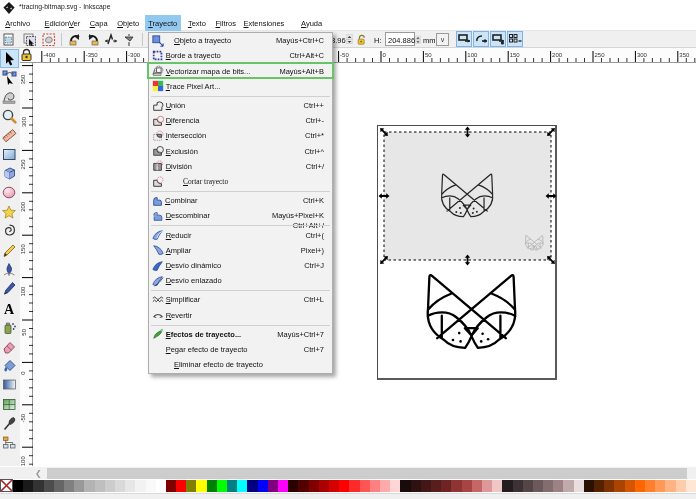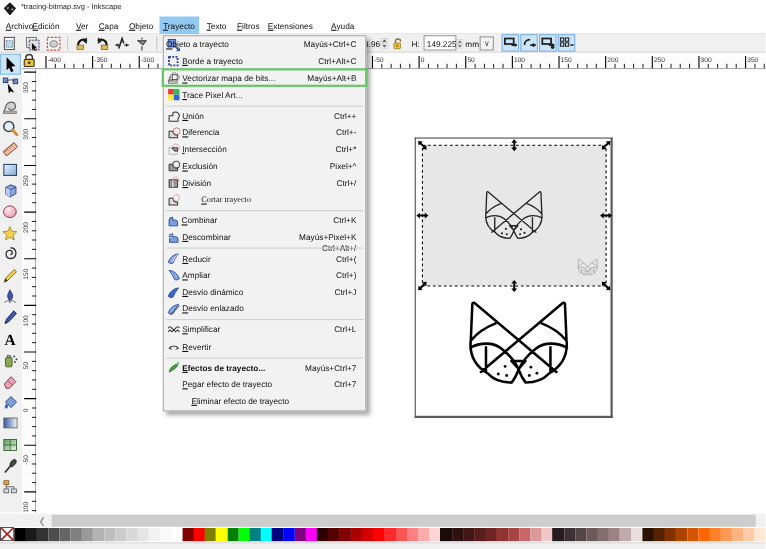--- a/index.html
+++ b/index.html
@@ -11,21 +11,21 @@
 <div class="abs" style="left:0;top:0;width:696px;height:15px;background:#fff;">
  <svg class="abs" style="left:3px;top:2px" width="12" height="12" viewBox="0 0 12 12">
   <path d="M6 0 L11.6 5.4 L6 12 L0.4 5.4 Z" fill="#1a1a1a"></path>
   <path d="M3 5.2 L5 4.4 L4.4 6.2 Z M7 6.4 L9 5.6 L8.4 7.4 Z" fill="#fff"></path>
  </svg>
  <div class="abs txt" style="left:19px;top:3px;font-size:6.8px;color:#222;">*tracing-bitmap.svg - Inkscape</div>
 </div>
 
 <div class="abs" style="left:0;top:15px;width:696px;height:16px;background:#fff;border-bottom:1px solid #e6e6e6;">
 <div class="abs txt" style="left:1.7000000000000002px;top:0px;height:16px;padding:3.5px 3.5px 0 3.5px;font-size:7.5px;"><span style="text-decoration:underline;">A</span>rchivo</div>
-<div class="abs txt" style="left:26px;top:0px;height:16px;padding:3.5px 3.5px 0 3.5px;font-size:7.5px;"><span style="text-decoration:underline;">E</span>dición</div>
+<div class="abs txt" style="left:41px;top:0px;height:16px;padding:3.5px 3.5px 0 3.5px;font-size:7.5px;"><span style="text-decoration:underline;">E</span>dición</div>
 <div class="abs txt" style="left:65.5px;top:0px;height:16px;padding:3.5px 3.5px 0 3.5px;font-size:7.5px;"><span style="text-decoration:underline;">V</span>er</div>
 <div class="abs txt" style="left:86.2px;top:0px;height:16px;padding:3.5px 3.5px 0 3.5px;font-size:7.5px;"><span style="text-decoration:underline;">C</span>apa</div>
 <div class="abs txt" style="left:113.7px;top:0px;height:16px;padding:3.5px 3.5px 0 3.5px;font-size:7.5px;"><span style="text-decoration:underline;">O</span>bjeto</div>
 <div class="abs txt" style="left:144.8px;top:0px;height:16px;padding:3.5px 3.5px 0 3.5px;background:#91c9f1;font-size:7.5px;"><span style="text-decoration:underline;">T</span>rayecto</div>
 <div class="abs txt" style="left:184.4px;top:0px;height:16px;padding:3.5px 3.5px 0 3.5px;font-size:7.5px;"><span style="text-decoration:underline;">T</span>exto</div>
 <div class="abs txt" style="left:212.0px;top:0px;height:16px;padding:3.5px 3.5px 0 3.5px;font-size:7.5px;"><span style="text-decoration:underline;">F</span>iltros</div>
 <div class="abs txt" style="left:240.0px;top:0px;height:16px;padding:3.5px 3.5px 0 3.5px;font-size:7.5px;"><span style="text-decoration:underline;">E</span>xtensiones</div>
 <div class="abs txt" style="left:297.5px;top:0px;height:16px;padding:3.5px 3.5px 0 3.5px;font-size:7.5px;"><span style="text-decoration:underline;">A</span>yuda</div>
 </div>
 <div class="abs" style="left:0;top:31px;width:696px;height:17px;background:#f0f0f0;border-bottom:1px solid #d5d5d5;">
@@ -69,21 +69,21 @@
       <rect x="0" y="6" width="9" height="5.5" fill="#e8e8e8" stroke="#bbb" stroke-width=".5"></rect>
       <path d="M4.5 1.5 L7 4 L2 4 Z" fill="#444"></path>
       <path d="M4.5 10.5 L7 8 L2 8 Z" fill="#444"></path>
     </svg>
 <svg class="abs" style="left:356px;top:3px" width="12" height="12" viewBox="0 0 14 14">
       <path d="M4 6 L4 4.5 A2.8 2.8 0 0 1 9.6 4.5" fill="none" stroke="#8a7a2a" stroke-width="1.4"></path>
       <rect x="2.5" y="6" width="7" height="6" rx="1" fill="#f2c12e" stroke="#8a7a2a" stroke-width=".8"></rect>
       <circle cx="6" cy="8.8" r="1" fill="#6b5d1d"></circle>
     </svg>
 <div class="abs txt" style="left:374px;top:5px;font-size:7.5px;">H:</div>
-<div class="abs" style="left:385px;top:1px;width:30px;height:14px;background:#fff;border:1px solid #9a9a9a;font-size:7.5px;color:#111;padding:3px 0 0 2px;">149.225</div>
+<div class="abs" style="left:385px;top:1px;width:30px;height:14px;background:#fff;border:1px solid #9a9a9a;font-size:7.5px;color:#111;padding:3px 0 0 2px;">204.886</div>
 <svg class="abs" style="left:415px;top:2.5px" width="6" height="12" viewBox="0 0 9 12">
       <rect x="0" y="0" width="9" height="5.5" fill="#e8e8e8" stroke="#bbb" stroke-width=".5"></rect>
       <rect x="0" y="6" width="9" height="5.5" fill="#e8e8e8" stroke="#bbb" stroke-width=".5"></rect>
       <path d="M4.5 1.5 L7 4 L2 4 Z" fill="#444"></path>
       <path d="M4.5 10.5 L7 8 L2 8 Z" fill="#444"></path>
     </svg>
 <div class="abs txt" style="left:423px;top:5px;font-size:7.5px;">mm</div>
     <div class="abs" style="left:436px;top:1.5px;width:13px;height:13px;background:#f2f2f2;border:1px solid #9a9a9a;font-size:7px;color:#444;text-align:center;padding-top:2px;">∨</div>
 <div class="abs" style="left:456px;top:0px;width:16px;height:16px;background:#cce4f7;border:1px solid #7fb2e5;"></div>
 <svg class="abs" style="left:457px;top:1px" width="14" height="14" viewBox="0 0 14 14">
@@ -449,21 +449,21 @@
       <path d="M434.5 191.5 L437.2 194.8 L435.4 194.8 L435.4 199.2 L437.2 199.2 L434.5 202.5 L431.8 199.2 L433.6 199.2 L433.6 194.8 L431.8 194.8 Z" fill="#000"></path>
       <path d="M345.5 133.0 L348.8 130.3 L348.8 132.1 L353.2 132.1 L353.2 130.3 L356.5 133.0 L353.2 135.7 L353.2 133.9 L348.8 133.9 L348.8 135.7 Z" fill="#000"></path>
       <path d="M512.5 133.0 L515.8 130.3 L515.8 132.1 L520.2 132.1 L520.2 130.3 L523.5 133.0 L520.2 135.7 L520.2 133.9 L515.8 133.9 L515.8 135.7 Z" fill="#000"></path>
     </svg>
 </div>
 <div class="abs" style="left:148px;top:31.5px;width:184.5px;height:342.2px;background:#f2f2f2;border:1px solid #adadad;box-shadow:3px 3px 4px rgba(0,0,0,0.35);"></div>
 <svg class="abs" style="left:151.5px;top:34.8px" width="12" height="12" viewBox="0 0 14 14">
     <rect x="1" y="1" width="8" height="8" fill="#6f8fd8" stroke="#23499c"></rect>
     <path d="M9 9 L13 13 M13 13 L13 9.8 M13 13 L9.8 13" stroke="#23499c" stroke-width="1.2" fill="none"></path>
   </svg>
-<div class="abs txt" style="left:151px;top:36.2px;font-size:7.5px;"><span style="text-decoration:underline;">O</span>bjeto a trayecto</div>
+<div class="abs txt" style="left:174px;top:36.2px;font-size:7.5px;"><span style="text-decoration:underline;">O</span>bjeto a trayecto</div>
 <div class="abs txt" style="right:372px;top:36.2px;font-size:7.5px;">Mayús+Ctrl+C</div>
 <svg class="abs" style="left:151.5px;top:50.0px" width="12" height="12" viewBox="0 0 14 14">
     <rect x="2" y="2" width="9" height="9" fill="none" stroke="#2b3d9e" stroke-width="2" stroke-dasharray="2 1.4"></rect>
   </svg>
 <div class="abs txt" style="left:165.7px;top:51.4px;font-size:7.5px;"><span style="text-decoration:underline;">B</span>orde a trayecto</div>
 <div class="abs txt" style="right:372px;top:51.4px;font-size:7.5px;">Ctrl+Alt+C</div>
 <svg class="abs" style="left:151.5px;top:65.2px" width="12" height="12" viewBox="0 0 14 14">
     <path d="M1 11 L3 5 L6 5 L6 11 Z" fill="#9a9a9a" stroke="#555" stroke-width=".7"></path>
     <circle cx="8" cy="6" r="4.6" fill="#f5f5f5" stroke="#555" stroke-width="1" stroke-dasharray="1.6 1"></circle>
     <rect x="5.4" y="3.4" width="5.2" height="5.2" fill="#fff" stroke="#444" stroke-width="1"></rect>
@@ -496,21 +496,21 @@
     <path d="M5.6 5 Q6 9 11 8.6 L11 5 Z" fill="#999" stroke="#333" stroke-width="1"></path>
   </svg>
 <div class="abs txt" style="left:165.7px;top:131.4px;font-size:7.5px;"><span style="text-decoration:underline;">I</span>ntersección</div>
 <div class="abs txt" style="right:372px;top:131.4px;font-size:7.5px;">Ctrl+*</div>
 <svg class="abs" style="left:151.5px;top:145.2px" width="12" height="12" viewBox="0 0 14 14">
     <path d="M2 5 L2 12 L11 12 L11 9 Q6.5 9.5 6 5 Z" fill="#999" stroke="#333" stroke-width="1"></path>
     <circle cx="9.5" cy="5.5" r="3.8" fill="#eee" stroke="#333" stroke-width="1"></circle>
     <path d="M6 5.2 Q6.5 9 11 8.8" fill="#fff" stroke="#333" stroke-width=".8"></path>
   </svg>
 <div class="abs txt" style="left:165.7px;top:146.6px;font-size:7.5px;"><span style="text-decoration:underline;">E</span>xclusión</div>
-<div class="abs txt" style="right:372px;top:146.6px;font-size:7.5px;">Pixel+^</div>
+<div class="abs txt" style="right:372px;top:146.6px;font-size:7.5px;">Ctrl+^</div>
 <svg class="abs" style="left:151.5px;top:160.4px" width="12" height="12" viewBox="0 0 14 14">
     <path d="M2 4 L2 12 L11 12 L11 4 Z" fill="#999" stroke="#333" stroke-width="1"></path>
     <path d="M6 4 L6 12" stroke="#eee" stroke-width="1.2"></path>
     <circle cx="9" cy="4.5" r="3.4" fill="none" stroke="#c55" stroke-width=".8" stroke-dasharray="1.6 1"></circle>
   </svg>
 <div class="abs txt" style="left:165.7px;top:161.8px;font-size:7.5px;"><span style="text-decoration:underline;">D</span>ivisión</div>
 <div class="abs txt" style="right:372px;top:161.8px;font-size:7.5px;">Ctrl+/</div>
 <svg class="abs" style="left:151.5px;top:175.6px" width="12" height="12" viewBox="0 0 14 14">
     <path d="M2 5 L2 12 L11 12 L11 9" fill="#ddd" stroke="#333" stroke-width="1.1"></path>
     <path d="M2 5 L6 5 M11 9 Q6.5 9.5 6 5" stroke="#333" stroke-width="1.1" fill="none"></path>
@@ -534,21 +534,21 @@
 <svg class="abs" style="left:151.5px;top:229.2px" width="12" height="12" viewBox="0 0 14 14">
     <path d="M1 11 Q4 3 12 2 Q8 7 6 12 Q4 13 1 11 Z" fill="#89a8e0" stroke="#24479a" stroke-width=".9"></path>
     <path d="M12 2 Q7 6 5.5 11" fill="none" stroke="#fff" stroke-width=".8"></path>
   </svg>
 <div class="abs txt" style="left:165.7px;top:230.6px;font-size:7.5px;"><span style="text-decoration:underline;">R</span>educir</div>
 <div class="abs txt" style="right:372px;top:230.6px;font-size:7.5px;">Ctrl+(</div>
 <svg class="abs" style="left:151.5px;top:244.4px" width="12" height="12" viewBox="0 0 14 14">
     <path d="M13 11 Q10 3 2 2 Q6 7 8 12 Q10 13 13 11 Z" fill="#89a8e0" stroke="#24479a" stroke-width=".9"></path>
   </svg>
 <div class="abs txt" style="left:165.7px;top:245.8px;font-size:7.5px;"><span style="text-decoration:underline;">A</span>mpliar</div>
-<div class="abs txt" style="right:372px;top:245.8px;font-size:7.5px;">Ctrl+)</div>
+<div class="abs txt" style="right:372px;top:245.8px;font-size:7.5px;">Pixel+)</div>
 <svg class="abs" style="left:151.5px;top:259.6px" width="12" height="12" viewBox="0 0 14 14">
     <path d="M1 11 Q4 3 12 2 Q8 7 6 12 Q4 13 1 11 Z" fill="#3c68c8" stroke="#24479a" stroke-width=".9"></path>
   </svg>
 <div class="abs txt" style="left:165.7px;top:261.0px;font-size:7.5px;"><span style="text-decoration:underline;">D</span>esvío dinámico</div>
 <div class="abs txt" style="right:372px;top:261.0px;font-size:7.5px;">Ctrl+J</div>
 <svg class="abs" style="left:151.5px;top:274.8px" width="12" height="12" viewBox="0 0 14 14">
     <path d="M1 11 Q4 3 12 2 Q8 7 6 12 Q4 13 1 11 Z" fill="#89a8e0" stroke="#24479a" stroke-width=".9"></path>
     <path d="M3 13 Q9 9 13 3" fill="none" stroke="#336" stroke-width="1"></path>
   </svg>
 <div class="abs txt" style="left:165.7px;top:276.2px;font-size:7.5px;"><span style="text-decoration:underline;">D</span>esvío enlazado</div>

